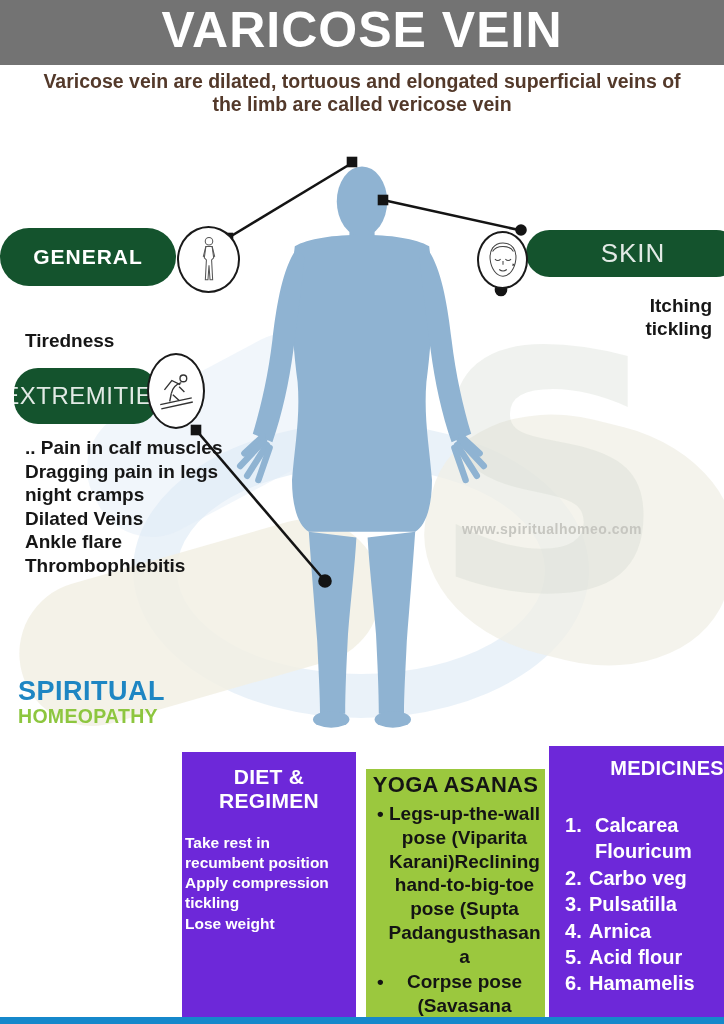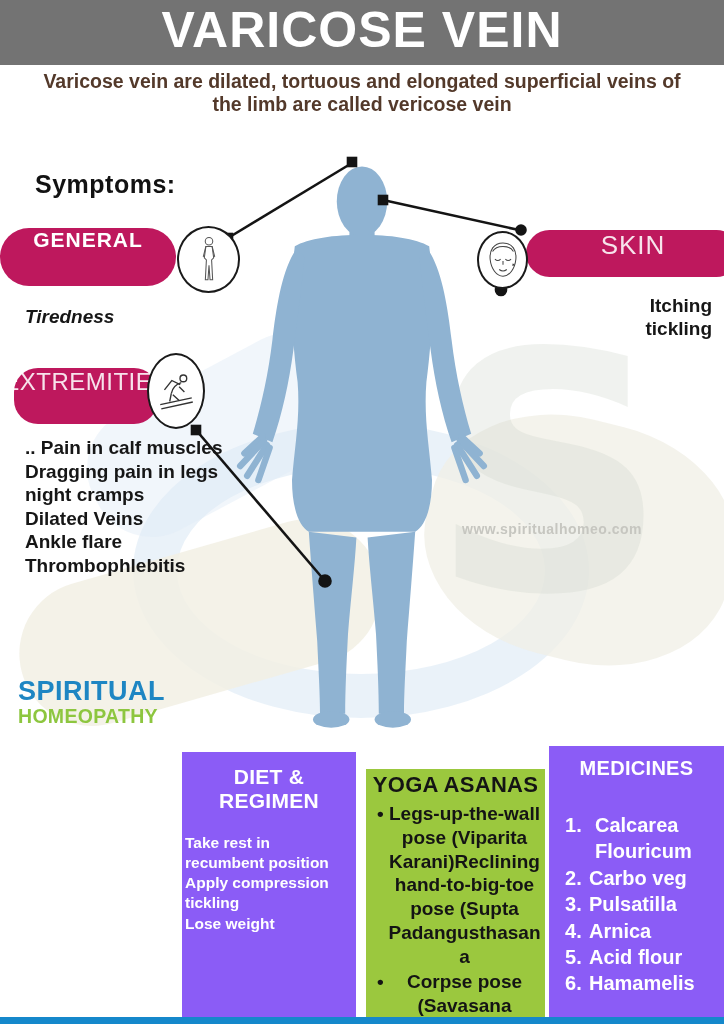--- a/index.html
+++ b/index.html
@@ -41,60 +41,60 @@
   
   .body-svg { left:222px; top:150px; z-index:1; }
 
   
   .lines-svg { left:0; top:0; z-index:2; pointer-events:none; }
 
   
   .symptoms-heading { left:35px; top:170px; font-size:25px; font-weight:bold;
     color:#121212; z-index:3; letter-spacing:0.5px; }
 
-  .pill { background:#be185d; color:#ffffff; display:flex; align-items:flex-start;
+  .pill { background:#14532d; color:#ffffff; display:flex; align-items:center;
     justify-content:center; z-index:3; }
   .pill-general { left:0; top:228px; width:176px; height:58px; border-radius:29px;
     font-size:21px; font-weight:bold; letter-spacing:1px; }
   .pill-skin { left:526px; top:230px; width:214px; height:47px; border-radius:24px;
     font-size:26px; font-weight:normal; color:rgba(255,255,255,0.88); letter-spacing:1px; }
   .pill-extremities { left:14px; top:368px; width:144px; height:56px; border-radius:24px;
     font-size:24px; font-weight:normal; color:rgba(255,255,255,0.88); letter-spacing:0.5px; }
 
   .icon-circle { background:#ffffff; border:2.5px solid #1a1a1a; border-radius:50%;
     display:flex; align-items:center; justify-content:center; z-index:3; }
   .circle-general { left:177px; top:226px; width:63px; height:67px; }
   .circle-skin { left:477px; top:231px; width:51px; height:58px; border-width:2px; }
   .circle-extremities { left:147px; top:353px; width:58px; height:76px; border-width:2px; }
 
   .txt-bold-black { color:#161616; font-weight:bold; font-size:19px; z-index:3; }
   .skin-items { right:12px; top:294px; text-align:right; line-height:23px; }
-  .tiredness { left:25px; top:306px;font-style:italic; }
+  .tiredness { left:25px; top:330px; }
   .extremities-items { left:25px; top:436px; line-height:23.5px; }
 
   .watermark { left:462px; top:521px; font-size:14px; font-weight:bold;
     color:#c6c6c0; letter-spacing:0.5px; z-index:3; }
 
   .logo { left:18px; top:678px; z-index:3; line-height:1; }
   .logo-line1 { color:#1e86c3; font-size:27px; font-weight:bold; letter-spacing:0.5px; }
   .logo-line2 { color:#8dc63f; font-size:19.5px; font-weight:bold; margin-top:2px; letter-spacing:0.3px; }
 
   
   .col { z-index:3; overflow:hidden; }
   .col-green { background:#9bc83e; color:#141414; }
-  .col-blue  { background:#8b5cf6; color:#ffffff; }
+  .col-blue  { background:#6d28d9; color:#ffffff; }
   .col-causes    { left:8px;   top:740px; width:172px; height:277px; }
   .col-diet      { left:182px; top:752px; width:174px; height:265px; }
   .col-yoga      { left:366px; top:769px; width:179px; height:277px; }
   .col-medicines { left:549px; top:746px; width:175px; height:271px; }
 
   .col-title { text-align:center; font-weight:bold; letter-spacing:0.3px; }
   .col-causes .col-title, .col-yoga .col-title { font-size:22px; padding-top:3px; }
   .col-diet .col-title { font-size:21px; padding-top:13px; }
-  .col-medicines .col-title { font-size:20px; padding-top:11px; }
+  .col-medicines .col-title { font-size:20px; padding-top:11px;text-align:right; }
 
   ul.bullets { list-style:none; margin-top:4px; }
   ul.bullets li { position:relative; padding:0 4px 2px 22px; text-align:center;
     font-size:19px; font-weight:bold; line-height:1.25;
     overflow-wrap:break-word; word-break:break-word; }
   ul.bullets li::before { content:"\2022"; position:absolute; left:11px; top:0;
     font-size:19px; }
 
   .diet-items { margin-top:20px; padding:0 6px 0 3px; }
   .diet-items div { font-size:15.5px; font-weight:bold; line-height:1.3;
@@ -156,21 +156,20 @@
       <rect x="192" y="426" width="8" height="8"></rect>
       <circle cx="325" cy="581" r="5.5"></circle>
     </g>
   </svg>
 
   <div class="abs header">
     <h1>VARICOSE VEIN</h1>
   </div>
   <div class="abs subtitle">Varicose vein are dilated, tortuous and elongated superficial veins of the limb are called vericose vein</div>
 
-  <div class="abs symptoms-heading">Symptoms:</div>
 
   <div class="abs pill pill-general">
     <span>GENERAL</span>
   </div>
   <div class="abs icon-circle circle-general">
     <svg width="22" height="48" viewBox="0 0 20 46" fill="none" stroke="#555" stroke-width="1">
       <circle cx="10" cy="5" r="3.6"></circle>
       <path d="M7,10 L13,10 L14.5,21 L12.5,23 L13.5,42 L11,42 L10,28 L9,42 L6.5,42 L7.5,23 L5.5,21 Z"></path>
       <path d="M7,10 L4.5,20 M13,10 L15.5,20"></path>
     </svg>

